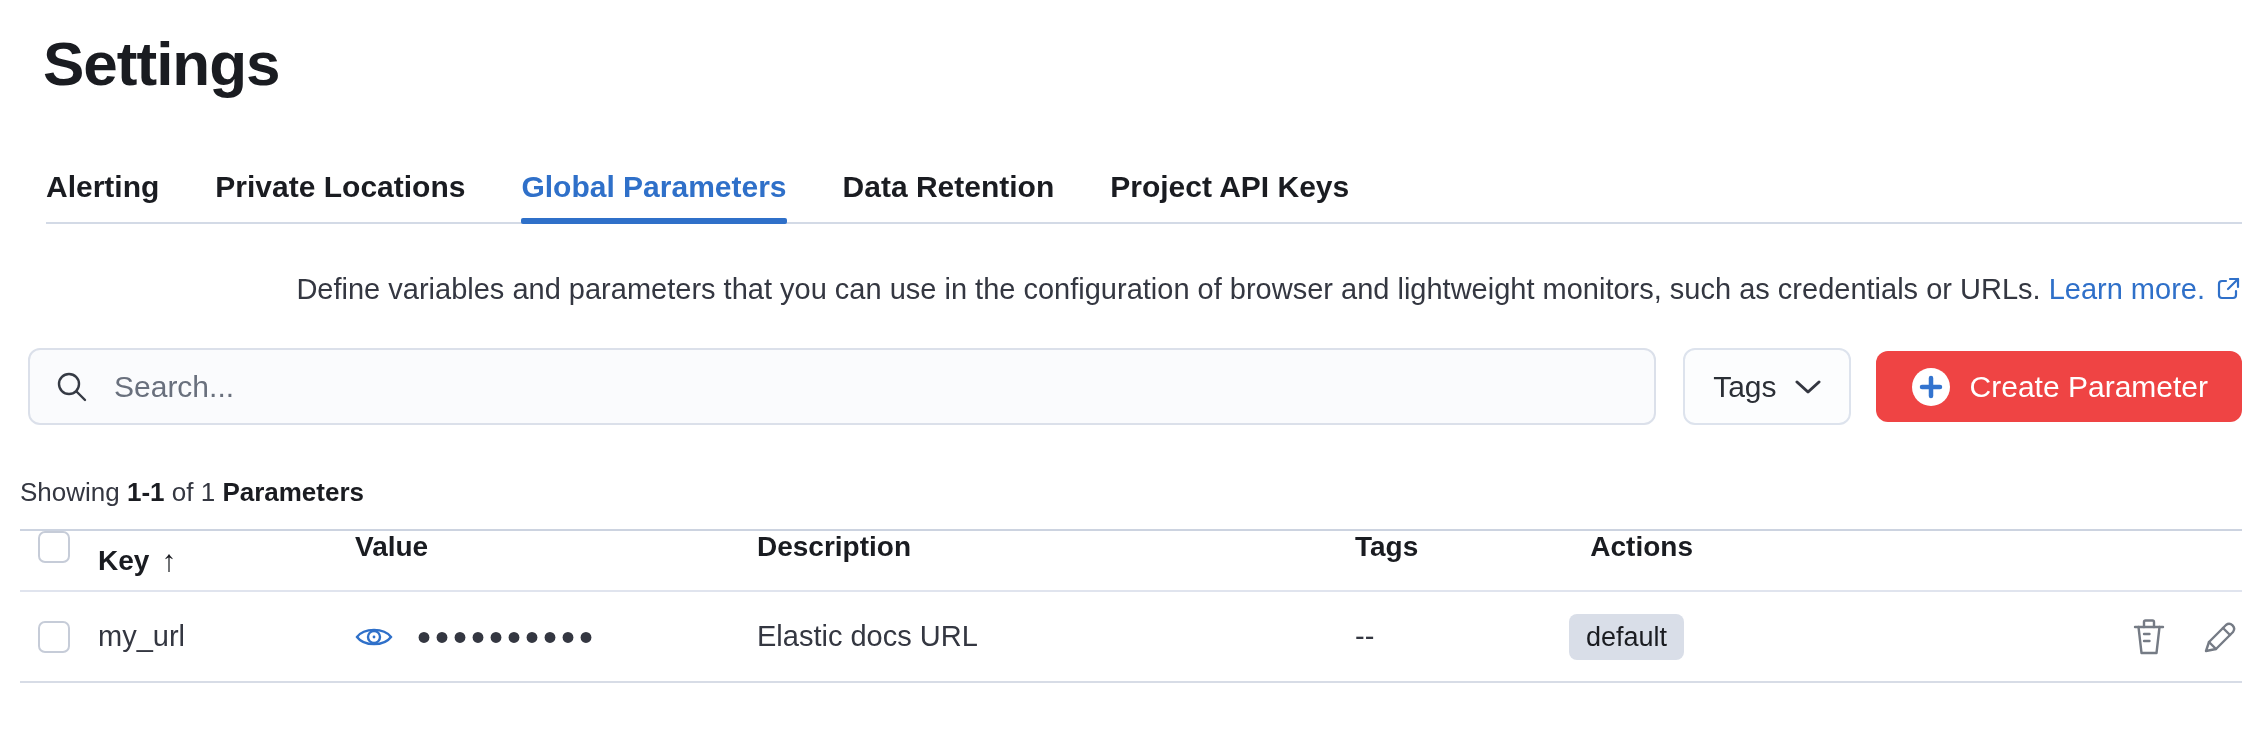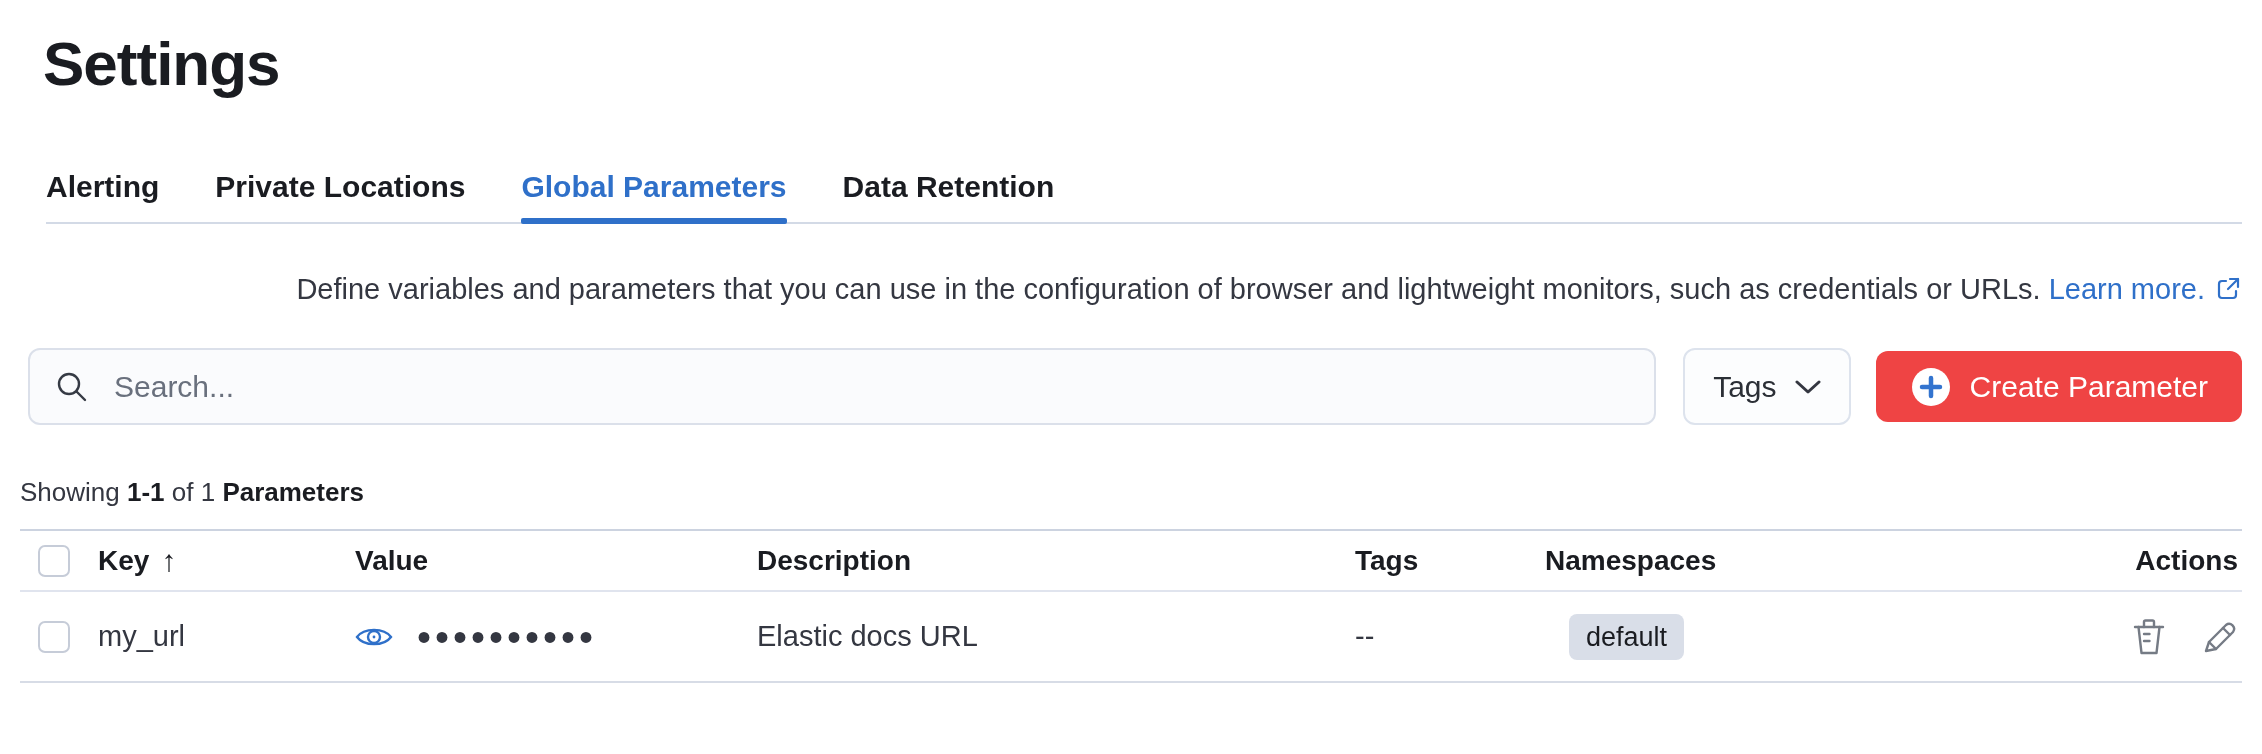--- a/index.html
+++ b/index.html
@@ -61,21 +61,21 @@
     background: #ef4444; border: none; border-radius: 12px;
     display: flex; align-items: center; gap: 18px; cursor: pointer;
     font-family: inherit; font-size: 30px; font-weight: 500; color: #ffffff;
   }
   
   .summary { margin: 50px 20px 0 20px; font-size: 26px; line-height: 34px; color: #343741; white-space: pre; }
   .summary .b { font-weight: 700; color: #1a1c21; }
   
   .param-table { margin: 20px 20px 0 20px; }
   .t-head {
-    display: flex; align-items: center; height: 63px;
+    display: flex; height: 63px;
     border-top: 2px solid #ccd3e0; border-bottom: 2px solid #e0e4ee;
     font-size: 28px; font-weight: 700; color: #1a1c21;
   }
   .t-row {
     display: flex; align-items: center; height: 91px;
     border-bottom: 2px solid #d7dce6; font-size: 29px; color: #343741;
   }
   .cell { padding-left: 18px; }
   .col-check { width: 60px; }
   .col-key { width: 257px; display: flex; align-items: center; }
@@ -103,20 +103,21 @@
 
 <div class="page-header">
   <h1 class="page-title">Settings</h1>
 </div>
 
 <div class="tabs">
   <div class="tab">Alerting</div>
   <div class="tab">Private Locations</div>
   <div class="tab active">Global Parameters</div>
   <div class="tab">Data Retention</div>
+  <div class="tab">Project API Keys</div>
 </div>
 
 <div class="description">
   <span>Define variables and parameters that you can use in the configuration of browser and lightweight monitors, such as credentials or URLs. </span><a class="learn-more">Learn more.</a><span class="ext-icon">
     <svg width="27" height="27" viewBox="0 0 27 27" fill="none" stroke="#2f70c9" stroke-width="2.2" stroke-linecap="round" stroke-linejoin="round">
       <path d="M11 6 H7 a3 3 0 0 0 -3 3 v11 a3 3 0 0 0 3 3 h11 a3 3 0 0 0 3 -3 v-4"></path>
       <path d="M15 4 h8 v8"></path>
       <path d="M23 4 L13 14"></path>
     </svg>
   </span>
@@ -152,21 +153,20 @@
     <div class="cell col-check">
       <div class="checkbox"></div>
     </div>
     <div class="cell col-key">
       <span>Key</span>
       <span class="sort-arrow">↑</span>
     </div>
     <div class="cell col-value">Value</div>
     <div class="cell col-desc">Description</div>
     <div class="cell col-tags">Tags</div>
-    <div class="cell col-ns">Namespaces</div>
     <div class="cell col-actions">Actions</div>
   </div>
 
   <div class="t-row">
     <div class="cell col-check">
       <div class="checkbox"></div>
     </div>
     <div class="cell col-key">my_url</div>
     <div class="cell col-value value-cell">
       <button class="icon-btn">

